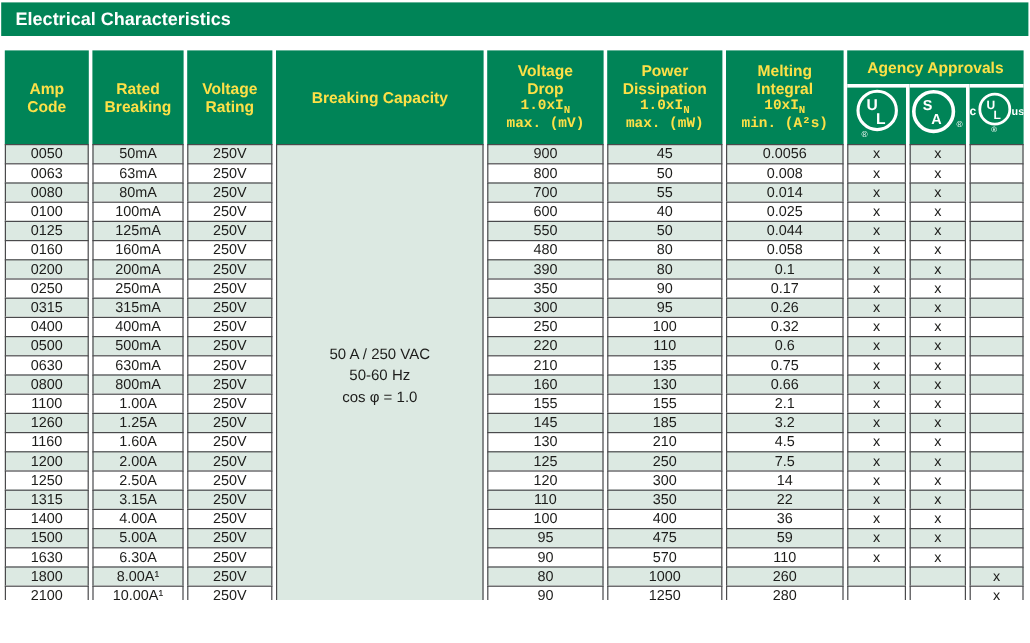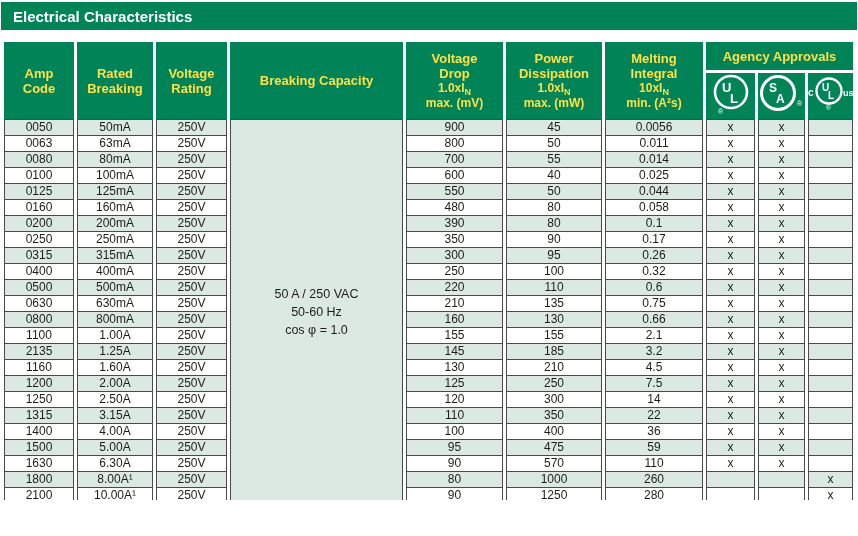--- a/index.html
+++ b/index.html
@@ -35,21 +35,21 @@
   td.h {
     background: #008457;
     color: #fde047;
     font-weight: bold;
     font-size: 13px;
     line-height: 15px;
     text-align: center;
     vertical-align: middle;
     padding: 2px 0;
   }
-  td.h .factor, td.h .limit { font-size: 12px; }
+  td.h .factor, td.h .limit { font-size: 12px; font-family: Liberation Mono, monospace; }
   td.h sub { font-size: 9px; line-height: 0; }
   tr.agency-title-row td.h { height: 28px; }
   td.logo-cell {
     background: #008457;
     border-top: 3px solid #ffffff;
     height: 46px;
     text-align: center;
     vertical-align: middle;
     padding: 0;
   }
@@ -185,21 +185,21 @@
       <td class="d">x</td>
       <td class="d"></td>
     </tr>
           <tr class="plain">
       <td class="d">0063</td>
       <td class="d">63mA</td>
       <td class="d">250V</td>
 
       <td class="d">800</td>
       <td class="d">50</td>
-      <td class="d">0.011</td>
+      <td class="d">0.008</td>
       <td class="d">x</td>
       <td class="d">x</td>
       <td class="d"></td>
     </tr>
           <tr class="shade">
       <td class="d">0080</td>
       <td class="d">80mA</td>
       <td class="d">250V</td>
 
       <td class="d">700</td>
@@ -335,21 +335,21 @@
       <td class="d">250V</td>
 
       <td class="d">155</td>
       <td class="d">155</td>
       <td class="d">2.1</td>
       <td class="d">x</td>
       <td class="d">x</td>
       <td class="d"></td>
     </tr>
           <tr class="shade">
-      <td class="d">2135</td>
+      <td class="d">1260</td>
       <td class="d">1.25A</td>
       <td class="d">250V</td>
 
       <td class="d">145</td>
       <td class="d">185</td>
       <td class="d">3.2</td>
       <td class="d">x</td>
       <td class="d">x</td>
       <td class="d"></td>
     </tr>

